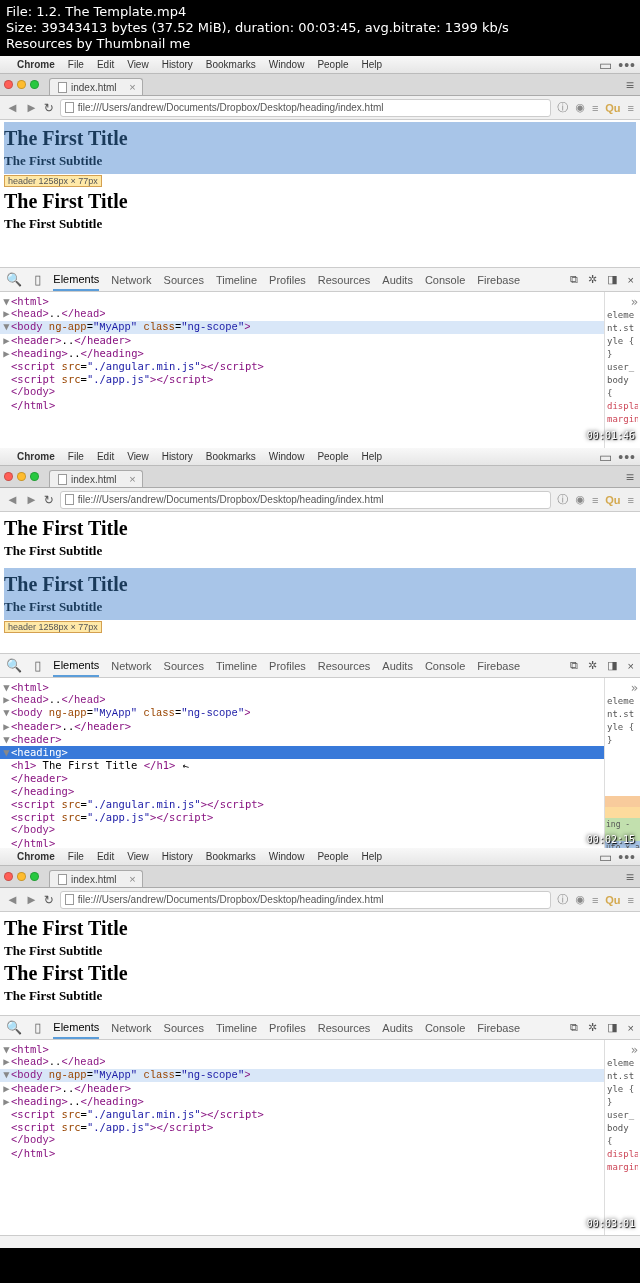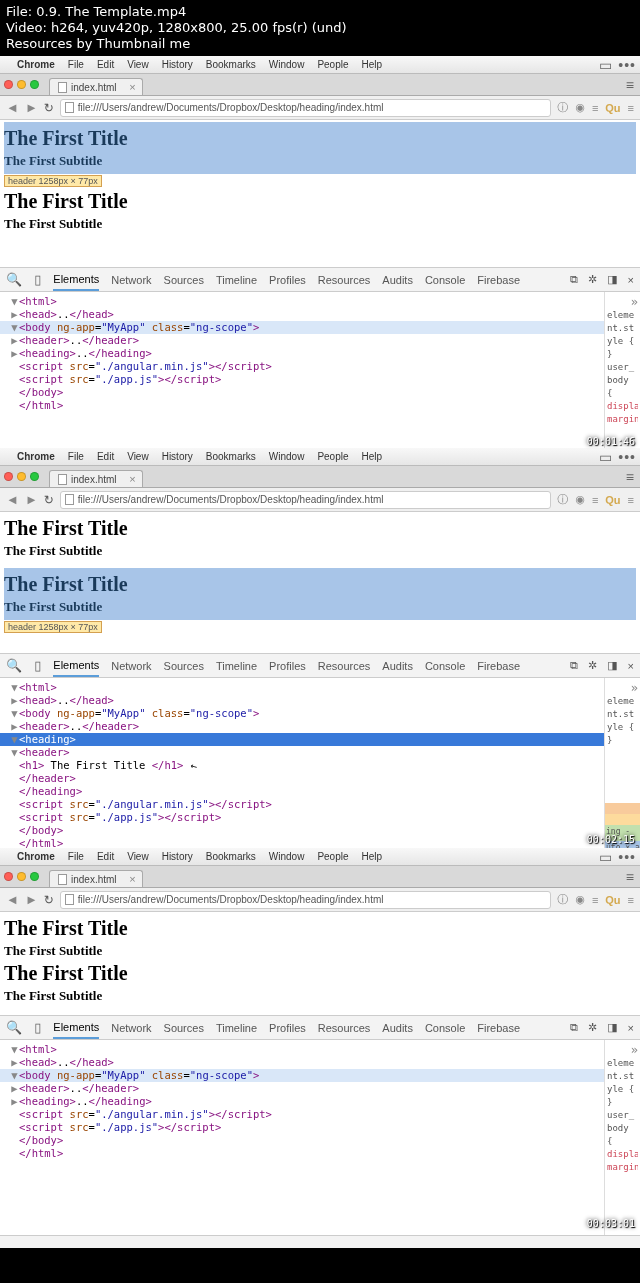--- a/index.html
+++ b/index.html
@@ -46,50 +46,50 @@
 .dimlabel { display: inline-block; background: #ffe9a8; border: 1px solid #d4a050; color: #555; font-size: 9px; padding: 0 3px; margin-top: 1px; }
 
 .devtoolsbar { background: #f3f3f3; border-top: 1px solid #ccc; border-bottom: 1px solid #ccc; height: 25px; display: flex; align-items: center; padding: 0 6px; font-size: 11px; color: #555; gap: 12px; white-space: nowrap; }
 .devtoolsbar .ico { font-size: 13px; color: #666; }
 .devtoolsbar .tab-dt { cursor: pointer; }
 .devtoolsbar .tab-dt.active { color: #000; border-bottom: 2px solid #5b9dd9; padding-bottom: 4px; margin-bottom: -5px; }
 .devtoolsbar .right { margin-left: auto; display: flex; gap: 10px; align-items: center; }
 
 .dominspect { display: flex; background: #fff; font-family: Menlo, Consolas, monospace; font-size: 10.5px; line-height: 13px; }
 .domtree { flex: 1; padding: 3px 0; overflow: hidden; }
-.domtree .ln { white-space: nowrap; padding-left: 10px; }
+.domtree .ln { white-space: nowrap; padding-left: 2px; }
 .domtree .ln .tw { display: inline-block; width: 9px; color: #888; text-align: center; }
 .tag { color: #881280; }
 .attr { color: #994500; }
 .val { color: #1a1aa6; }
 .domtree .sel { background: #3879d9; color: #fff; }
 .domtree .sel .tag, .domtree .sel .attr, .domtree .sel .val { color: #fff; }
 .domtree .hl { background: #d9e7f8; }
-.i1 { padding-left: 11px; } .i2 { padding-left: 22px; } .i3 { padding-left: 33px; } .i4 { padding-left: 44px; }
+.i1 { padding-left: 11px; font-family: Liberation Mono, monospace; } .i2 { padding-left: 22px; } .i3 { padding-left: 33px; } .i4 { padding-left: 44px; }
 .cursor { display: inline-block; transform: rotate(-30deg); font-size: 11px; color: #000; }
 
 .stylespane { width: 36px; border-left: 1px solid #ddd; font-size: 9px; color: #555; padding: 4px 2px; overflow: hidden; position: relative; }
 .stylespane .arrow { color: #888; font-size: 12px; text-align: right; }
 .stylespane .word { white-space: nowrap; overflow: hidden; }
 
 .breadcrumb { background: #f3f3f3; border-top: 1px solid #ccc; height: 19px; display: flex; align-items: center; font-size: 10px; color: #555; padding-left: 4px; }
 .breadcrumb .crumb { padding: 2px 9px; }
 .breadcrumb .crumb.active { background: #3879d9; color: #fff; }
 
 .timestamp { position: absolute; right: 5px; color: #fff; font-size: 10px; font-family: monospace; text-shadow: 0 0 4px #000, 1px 1px 1px #000; z-index: 5; pointer-events: none; }
-.frame.f1 .timestamp { bottom: 0; }
+.frame.f1 .timestamp { bottom: 6px; }
 .frame.f2 .timestamp { bottom: 2px; }
 .frame.f3 .timestamp { bottom: 18px; }
 </style>
 </head>
 <body>
 
 <div class="top-info">
-  <div>File: 0.9. The Template.mp4</div>
-  <div>Video: h264, yuv420p, 1280x800, 25.00 fps(r) (und)</div>
+  <div>File: 1.2. The Template.mp4</div>
+  <div>Size: 39343413 bytes (37.52 MiB), duration: 00:03:45, avg.bitrate: 1399 kb/s</div>
   <div>Resources by Thumbnail me</div>
 </div>
 
 <div class="frame f1">
   <div class="macmenu">
       <span class="apple"></span>
       <span style="font-weight:bold">Chrome</span>
       <span>File</span>
       <span>Edit</span>
       <span>View</span>
@@ -271,42 +271,42 @@
         <span>◨</span>
         <span>×</span>
       </div>
   </div>
   <div class="dominspect" style="height:185px">
     <div class="domtree" id="tree2">
         <div class="ln i0"><span class="tw">▼</span><span class="tag">&lt;html&gt;</span></div>
         <div class="ln i1"><span class="tw">▶</span><span class="tag">&lt;head&gt;</span>..<span class="tag">&lt;/head&gt;</span></div>
         <div class="ln i1"><span class="tw">▼</span><span class="tag">&lt;body</span> <span class="attr">ng-app</span>=<span class="val">"MyApp"</span> <span class="attr">class</span>=<span class="val">"ng-scope"</span><span class="tag">&gt;</span></div>
         <div class="ln i2"><span class="tw">▶</span><span class="tag">&lt;header&gt;</span>..<span class="tag">&lt;/header&gt;</span></div>
+        <div class="ln i3"><span class="tw">▼</span><span class="tag">&lt;header&gt;</span></div>
         <div class="ln i2 sel"><span class="tw">▼</span><span class="tag">&lt;heading&gt;</span></div>
-        <div class="ln i3"><span class="tw">▼</span><span class="tag">&lt;header&gt;</span></div>
         <div class="ln i4"><span class="tw"></span><span class="tag">&lt;h1&gt;</span> The First Title <span class="tag">&lt;/h1&gt;</span> <span class="cursor">↖</span></div>
         <div class="ln i3"><span class="tw"></span><span class="tag">&lt;/header&gt;</span></div>
         <div class="ln i2"><span class="tw"></span><span class="tag">&lt;/heading&gt;</span></div>
         <div class="ln i2"><span class="tw"></span><span class="tag">&lt;script </span><span class="attr">src</span>=<span class="val">"./angular.min.js"</span><span class="tag">&gt;</span><span class="tag">&lt;/script&gt;</span></div>
         <div class="ln i2"><span class="tw"></span><span class="tag">&lt;script </span><span class="attr">src</span>=<span class="val">"./app.js"</span><span class="tag">&gt;</span><span class="tag">&lt;/script&gt;</span></div>
         <div class="ln i1"><span class="tw"></span><span class="tag">&lt;/body&gt;</span></div>
         <div class="ln i0"><span class="tw"></span><span class="tag">&lt;/html&gt;</span></div>
       </div>
     <div class="stylespane" id="sty2">
         <div class="arrow">»</div>
         <div class="word " style="">eleme</div>
         <div class="word " style="">nt.st</div>
         <div class="word " style="">yle {</div>
         <div class="word " style="">}</div>
         <div class="word " style=""></div>
         <div class="word " style=""></div>
         <div style="position:absolute;bottom:0;left:0;right:0">
           <div style="background:#f8cb9c;height:11px"></div>
           <div style="background:#fddb9d;height:11px"></div>
-          <div style="background:#c2e0ae;height:16px;font-size:8px;padding-left:1px;white-space:nowrap;overflow:hidden">ing -</div>
+          <div style="background:#c2e0ae;height:23px;font-size:8px;padding-left:1px;white-space:nowrap;overflow:hidden">ing -</div>
           <div style="background:#a8c5e8;height:11px;font-size:8px;padding-left:1px;white-space:nowrap;overflow:hidden">uto × aut</div>
           <div style="background:#c2e0ae;height:11px;font-size:8px;text-align:center">-</div>
         </div>
       </div>
   </div>
   <div class="breadcrumb" id="bc2">
       <span class="crumb">html</span>
       <span class="crumb">body.ng-scope</span>
       <span class="crumb active">heading</span>
       <span class="crumb">header</span>

